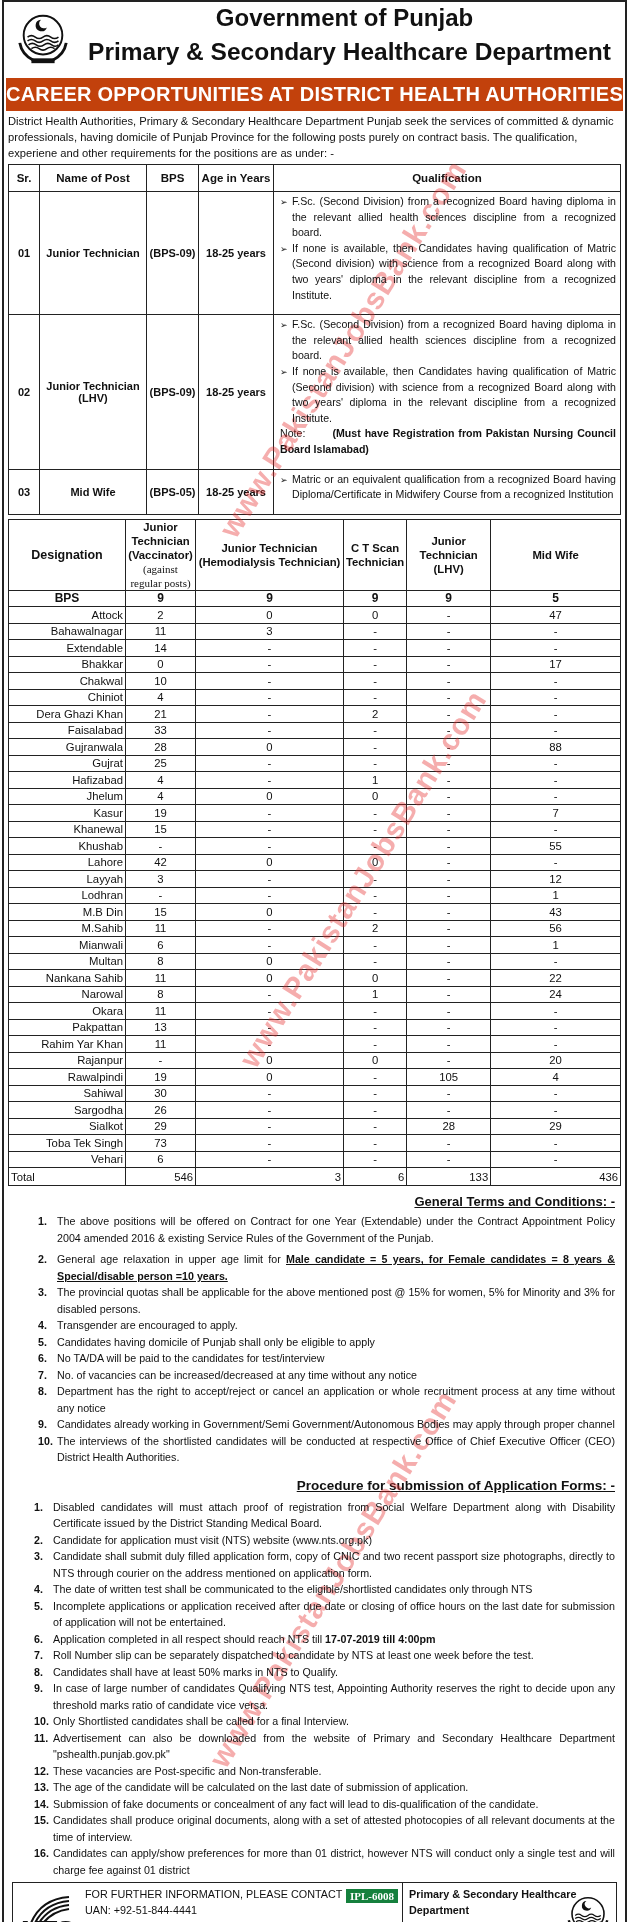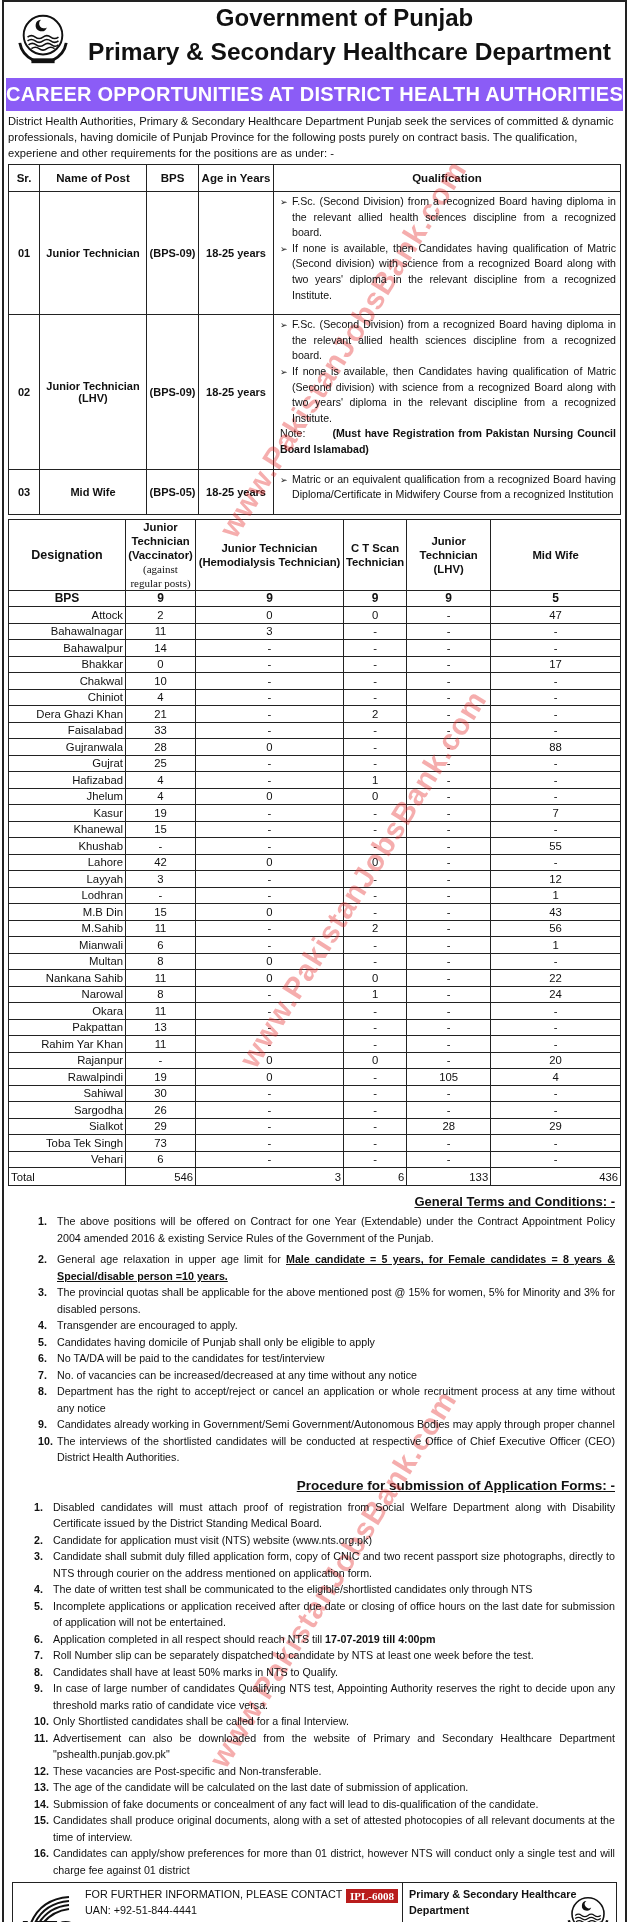--- a/index.html
+++ b/index.html
@@ -4,21 +4,21 @@
 <style>
   * { box-sizing: border-box; margin: 0; padding: 0; }
   html, body { width: 629px; background: #ffffff; }
   body { font-family: "Liberation Sans", "DejaVu Sans", sans-serif; color: #111; position: relative; overflow-x: hidden; }
   .ad { position: relative; width: 625px; margin: 0 2px; border: 2px solid #222; border-bottom: none; padding: 0 4px; }
   .watermark { position: absolute; color: rgba(230,40,40,0.38); font-weight: bold; font-size: 30px; transform: rotate(-58deg); white-space: nowrap; pointer-events: none; font-family: "Liberation Sans", sans-serif; letter-spacing: 1px; }
   .hdr { position: relative; height: 72px; }
   .logo { position: absolute; left: 6px; top: 8px; width: 58px; height: 58px; }
   .hdr .t1 { position: absolute; left: 0; right: 0; top: 2px; text-align: center; font-size: 24px; font-weight: bold; padding-left: 60px; }
   .hdr .t2 { position: absolute; left: 0; right: 0; top: 36px; text-align: center; font-size: 24.5px; font-weight: bold; padding-left: 70px; }
-  .banner { background: #8b5cf6; color: #fff; text-align: center; font-size: 20px; font-weight: bold; height: 33px; line-height: 33px; margin: 4px -2px 2px -2px; letter-spacing: 0.2px; }
+  .banner { background: #c2410c; color: #fff; text-align: center; font-size: 20px; font-weight: bold; height: 33px; line-height: 33px; margin: 4px -2px 2px -2px; letter-spacing: 0.2px; }
   .intro { font-size: 11.2px; line-height: 16px; padding: 0 0 3px 0; }
   table { border-collapse: collapse; width: 100%; }
   .posts td, .posts th { border: 1.5px solid #222; font-size: 11px; vertical-align: middle; }
   .posts th { height: 27px; font-weight: bold; font-size: 11.5px; text-align: center; }
   .posts td.c { text-align: center; font-weight: bold; }
   .posts td.q { padding: 2px 4px 11px 6px; line-height: 15.6px; font-size: 10.6px; text-align: justify; }
   .q .b { padding-left: 12px; position: relative; }
   .q .b:before { content: "\27A2"; position: absolute; left: 0; font-size: 9px; top: 1px; }
   .q .note b { font-weight: bold; }
   .dist { margin-top: 4px; }
@@ -39,21 +39,21 @@
   ol.items li .u { text-decoration: underline; font-weight: bold; }
   ol.items li .bd { font-weight: bold; }
   .foot { display: flex; border: 1.5px solid #222; margin: 4px 4px 0 4px; height: 70px; }
   .foot .left { flex: 0 0 390px; position: relative; border-right: 1.5px solid #222; }
   .nts-logo { position: absolute; left: 6px; top: 12px; width: 70px; height: 52px; }
   .nts-logo .arcs { position: absolute; left: 8px; top: 0; width: 44px; height: 30px; }
   .nts-logo .txt { position: absolute; left: 2px; top: 20px; font-size: 28px; font-weight: bold; letter-spacing: -1px; font-family: "Liberation Sans", sans-serif; }
   .nts-logo .tm { position: absolute; left: 58px; top: 26px; font-size: 7px; font-weight: bold; }
   .foot .left .lines { position: absolute; left: 72px; top: 3px; font-size: 10.8px; line-height: 16px; }
   .foot .left .lines .l3, .foot .left .lines .l4 { font-weight: bold; }
-  .ipl { position: absolute; right: 4px; top: 6px; background: #b91c1c; color: #fff; font-family: "Liberation Serif", serif; font-weight: bold; font-size: 11px; padding: 1px 4px; }
+  .ipl { position: absolute; right: 4px; top: 6px; background: #15803d; color: #fff; font-family: "Liberation Serif", serif; font-weight: bold; font-size: 11px; padding: 1px 4px; }
   .foot .right { flex: 1; position: relative; padding: 3px 0 0 6px; font-size: 10.8px; line-height: 16px; }
   .foot .right .r1, .foot .right .r2 { font-weight: bold; }
   .logo2 { position: absolute; right: 4px; top: 8px; width: 48px; height: 52px; }
 </style>
 </head>
 <body>
 
 <div class="ad">
 
   <div class="watermark" style="left:120px; top:330px;">www.PakistanJobsBank.com</div>
@@ -169,21 +169,21 @@
         </tr>
         <tr>
           <td class="n">Bahawalnagar</td>
           <td>11</td>
           <td>3</td>
           <td>-</td>
           <td>-</td>
           <td>-</td>
         </tr>
         <tr>
-          <td class="n">Bahawalpur</td>
+          <td class="n">Extendable</td>
           <td>14</td>
           <td>-</td>
           <td>-</td>
           <td>-</td>
           <td>-</td>
         </tr>
         <tr>
           <td class="n">Bhakkar</td>
           <td>0</td>
           <td>-</td>

